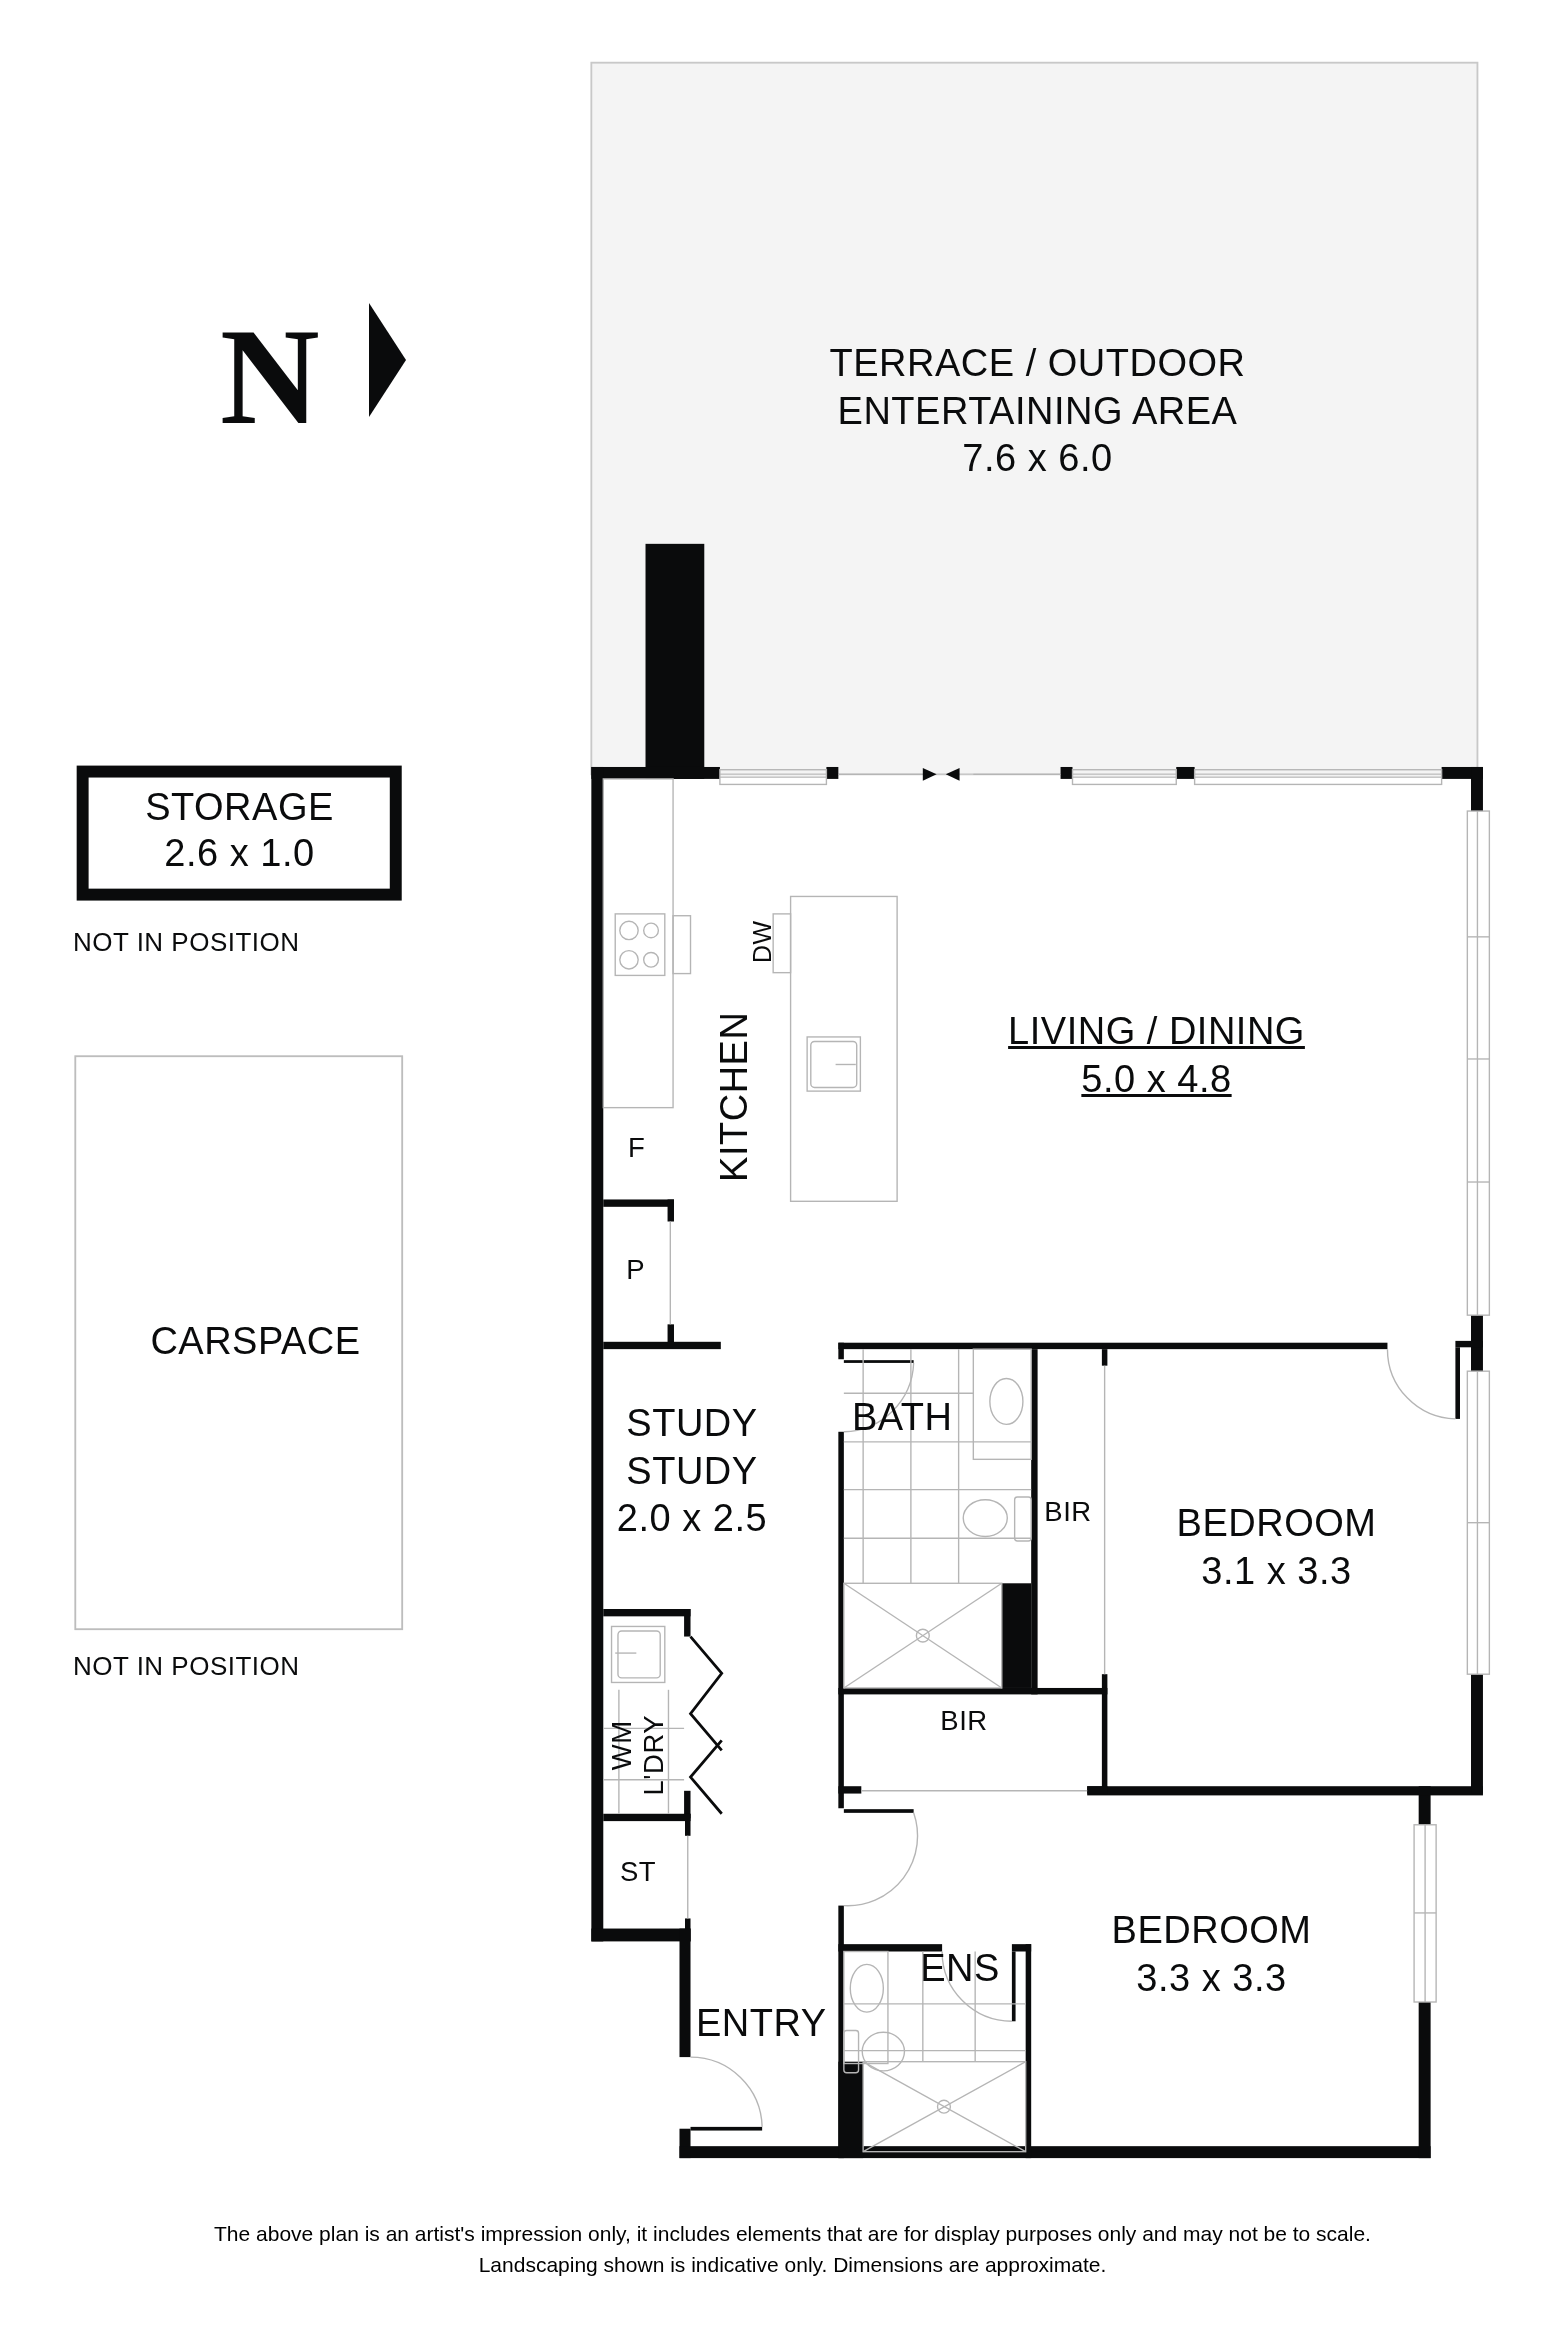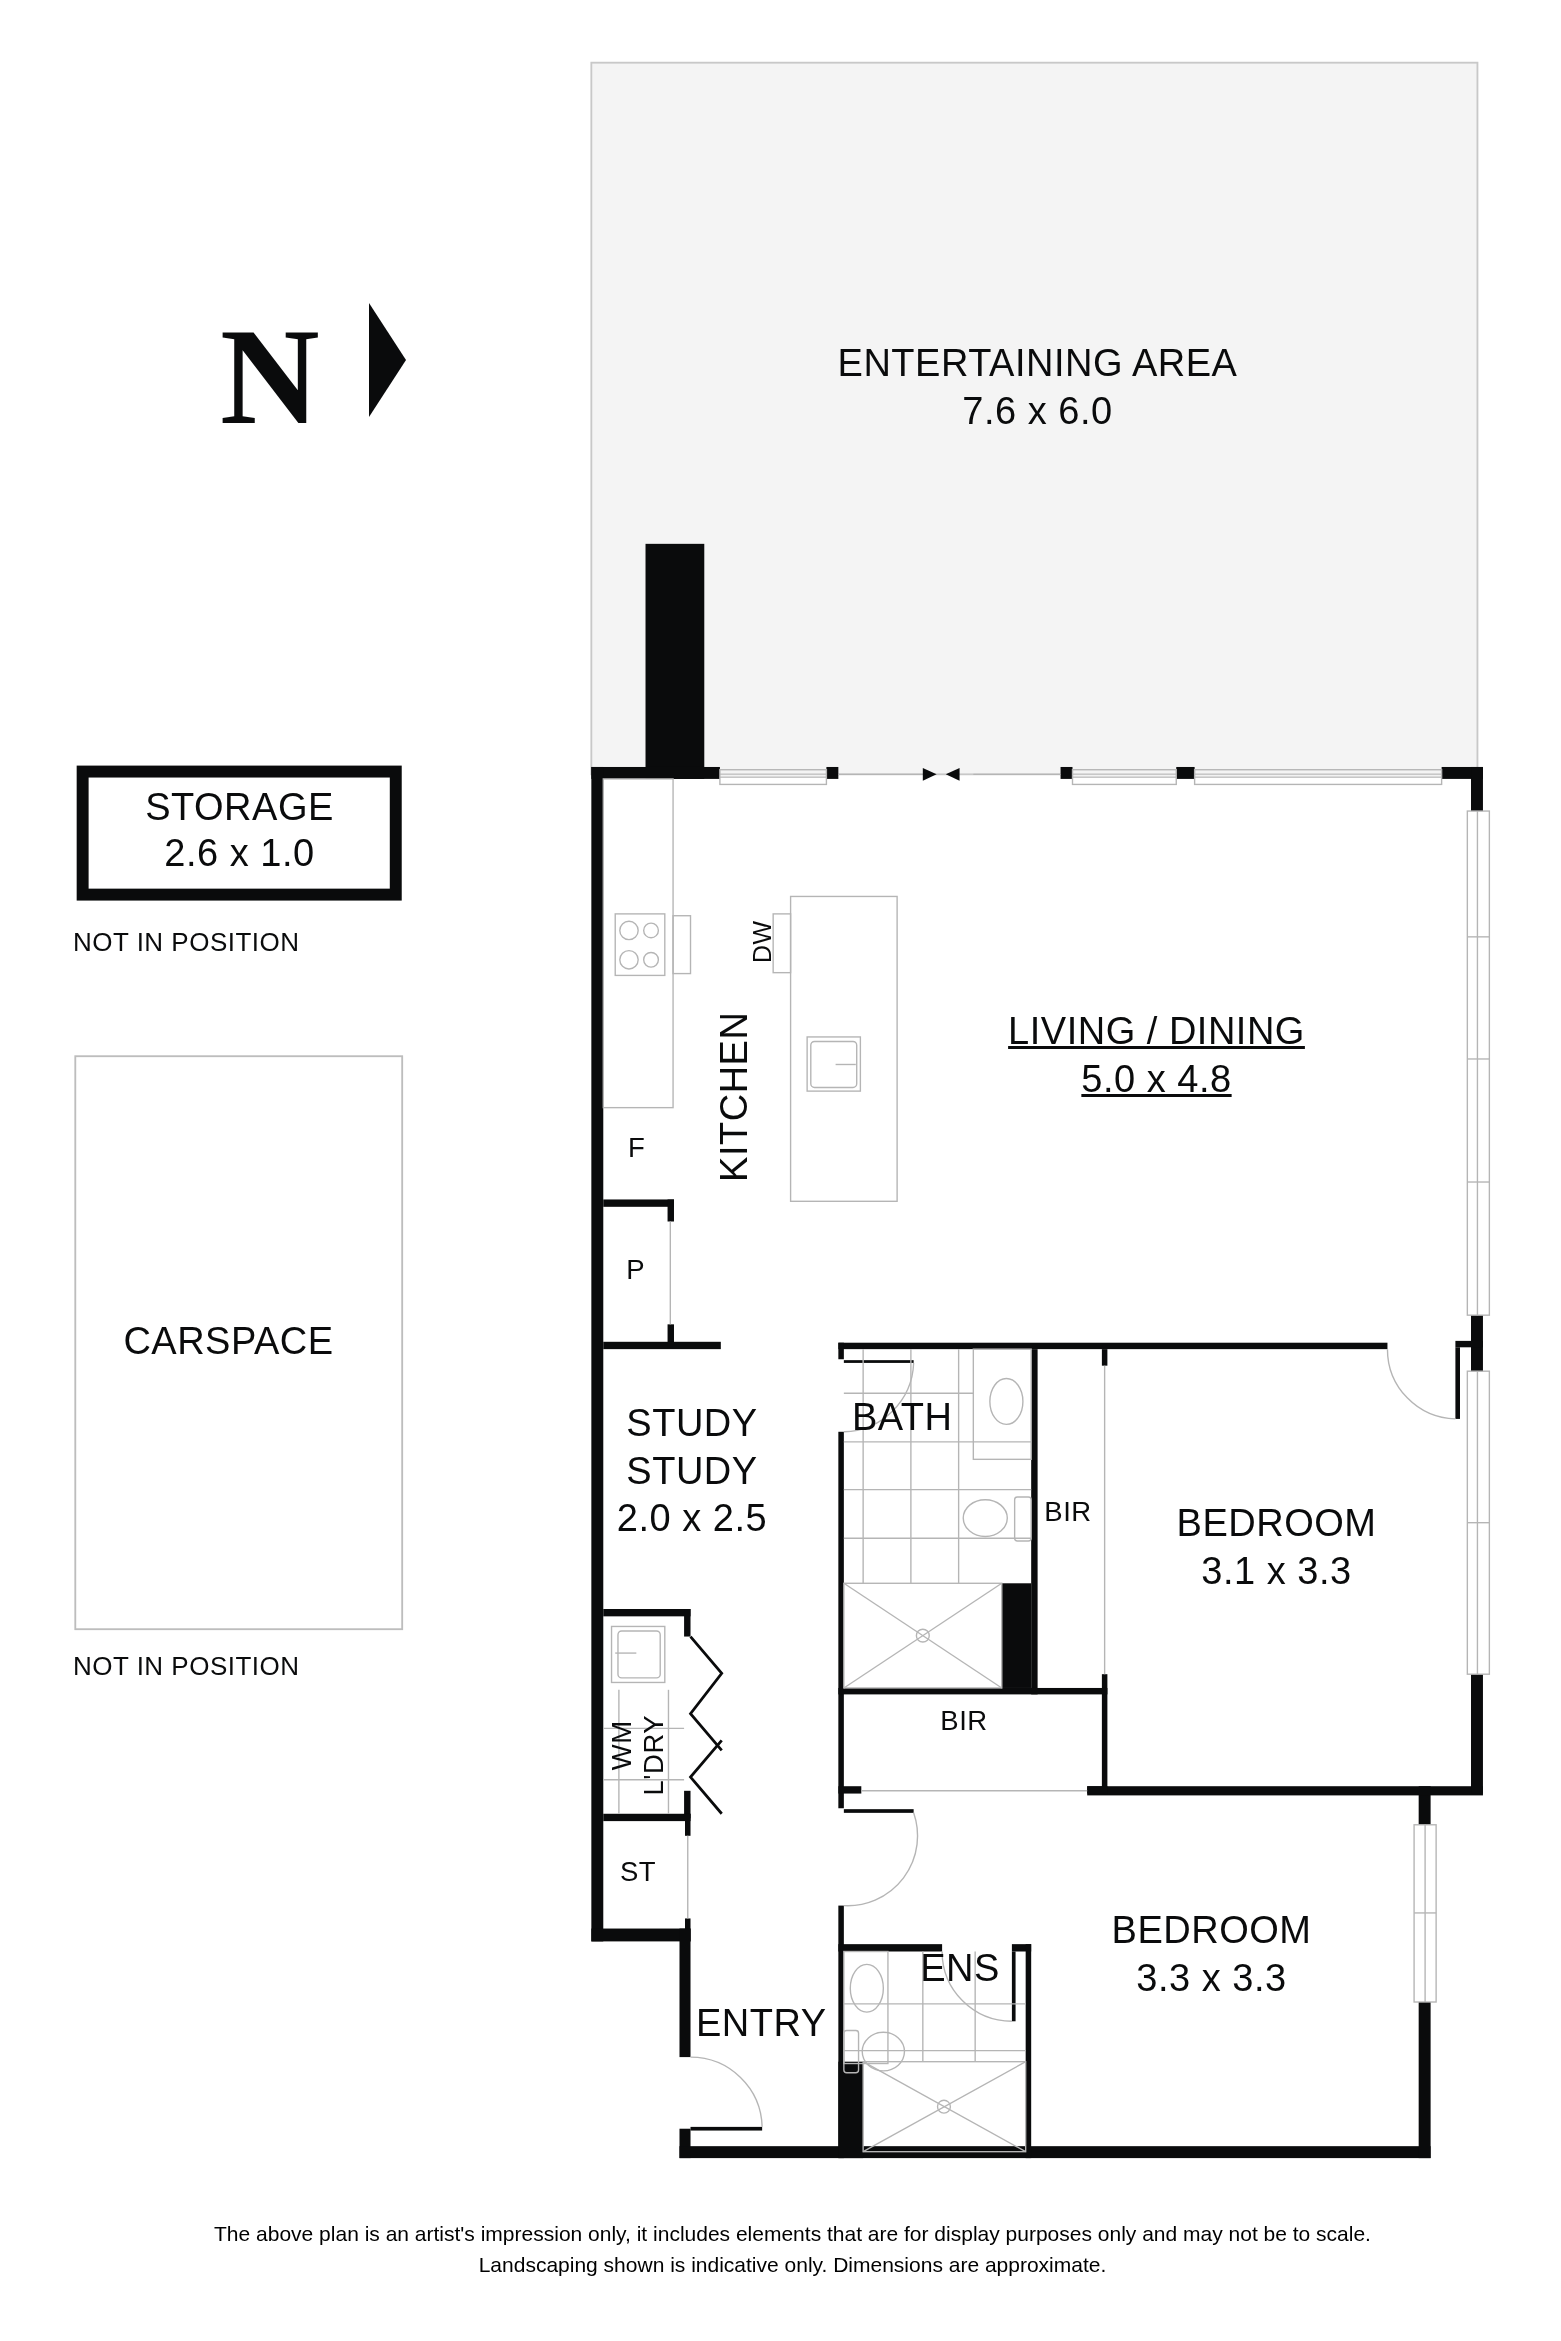--- a/index.html
+++ b/index.html
@@ -199,31 +199,32 @@
   <g fill="#0a0b0c">
     <polygon points="1005,836 1005,850 1020,843"></polygon>
     <polygon points="1045,836 1045,850 1030,843"></polygon>
   </g>
 </svg>
 
 <div class="compass">N</div>
 <div class="compass-arrow"></div>
 
 <div class="lbl big" style="left:808px; top:340px; width:459px;">
+  <span>TERRACE / OUTDOOR</span>
   <span>ENTERTAINING AREA</span>
   <span>7.6 x 6.0</span>
 </div>
 
 <div class="lbl big" style="left:83px; top:785px; width:313px; line-height:1.2;">
   <span>STORAGE</span>
   <span>2.6 x 1.0</span>
 </div>
 <div class="lbl mid" style="left:73px; top:926px; text-align:left;">NOT IN POSITION</div>
 
-<div class="lbl big" style="left:65px; top:1318px; width:327px;">CARSPACE</div>
+<div class="lbl big" style="left:75px; top:1318px; width:327px;padding-left:17px;">CARSPACE</div>
 <div class="lbl mid" style="left:73px; top:1650px; text-align:left;">NOT IN POSITION</div>
 
 <div class="lbl big vert" style="left:643px; top:1073px; width:184px;">KITCHEN</div>
 <div class="lbl tiny vert" style="left:735px; top:926px; width:55px;">DW</div>
 <div class="lbl sm" style="left:623px; top:1131px; width:27.5px;">F</div>
 <div class="lbl sm" style="left:622px; top:1253px; width:27.5px;">P</div>
 
 <div class="lbl big" style="left:973px; top:1008px; width:367px;text-decoration:underline;">
   <span>LIVING / DINING</span>
   <span>5.0 x 4.8</span>

